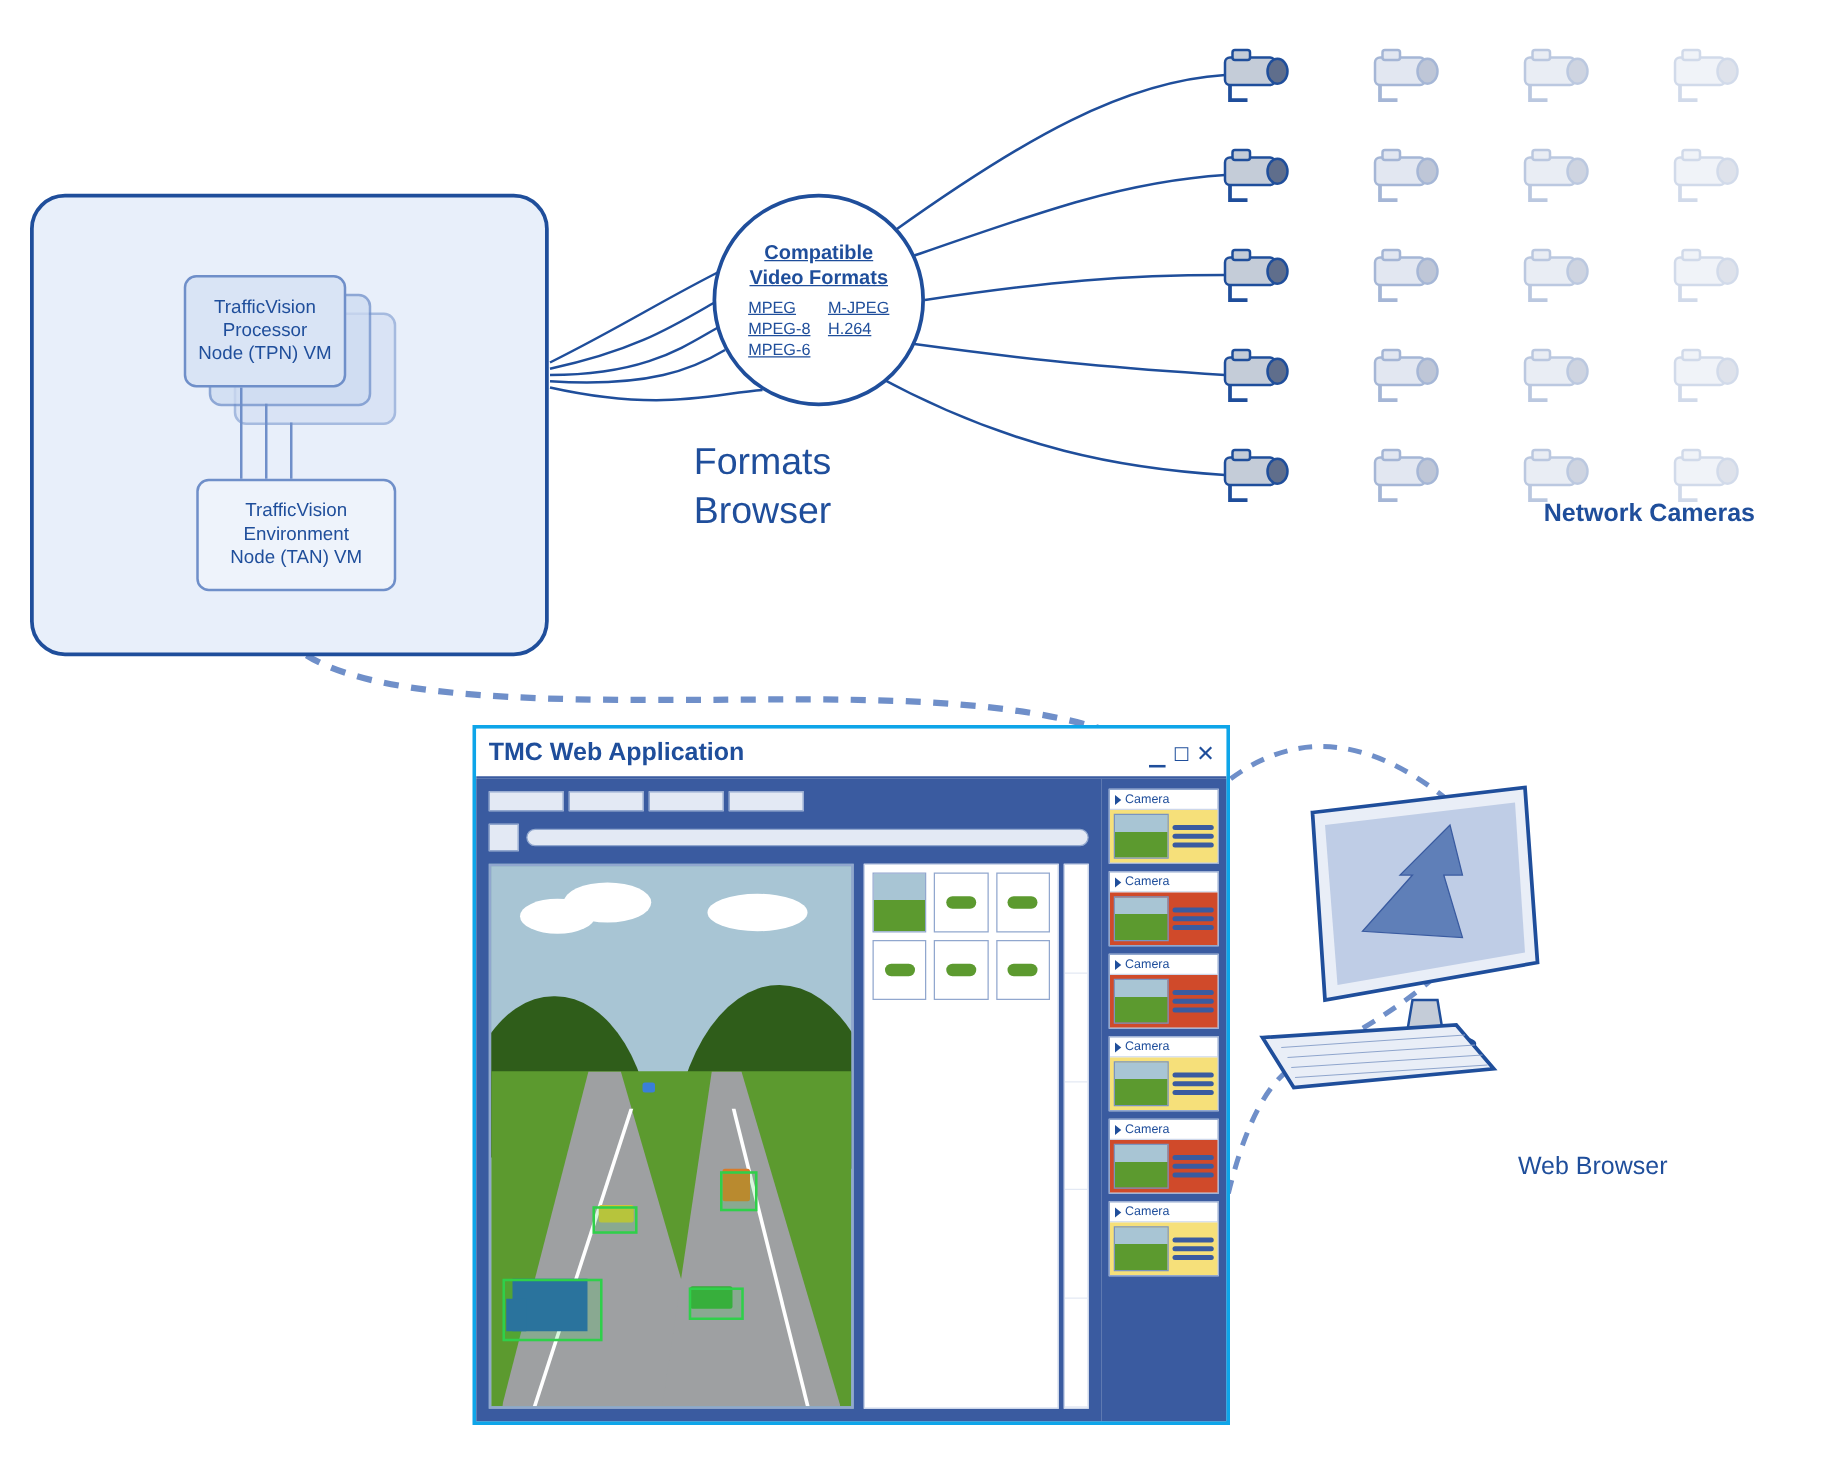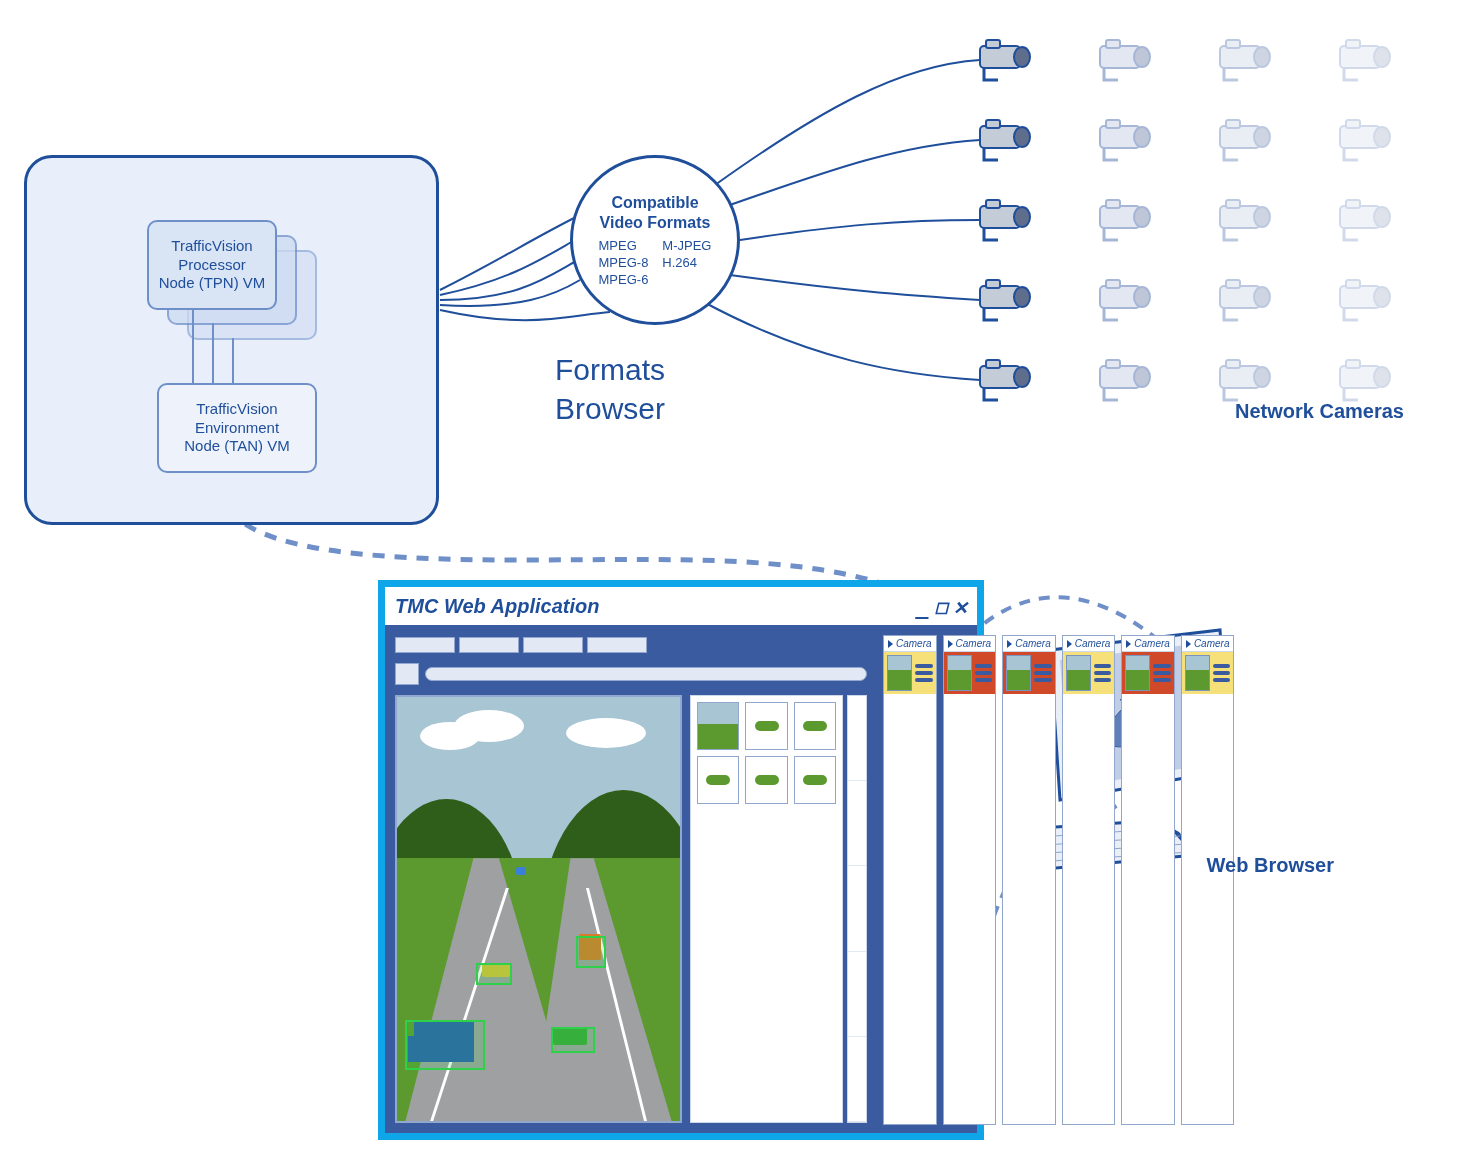--- a/index.html
+++ b/index.html
@@ -25,51 +25,51 @@
     display:flex; align-items:center; justify-content:center; text-align:center;
     color:#1f4e9b; font-size:15px; line-height:1.25; padding:6px; }
 
   
   .mini-conn { position:absolute; width:2px; background:#6f8fc9; }
 
   
   .vf-circle { position:absolute; left: 570px; top: 155px;
     width: 170px; height: 170px; border: 3px solid #1f4e9b; border-radius: 50%;
     background:#fff; display:flex; flex-direction:column; align-items:center; justify-content:center;
-    color:#1f4e9b; }
+    color:#1f4e9b;text-decoration:underline; }
   .vf-title { font-weight:bold; font-size:16px; text-align:center; line-height:1.2; }
   .vf-list { font-size:13px; display:grid; grid-template-columns:auto auto; column-gap:14px; row-gap:2px; margin-top:6px; }
 
   .int-net { position:absolute; left:555px; top:350px; color:#1f4e9b; font-size:30px; text-align:center; line-height:1.3; }
 
   .net-cam-label { position:absolute; right:60px; top:400px; color:#1f4e9b; font-weight:bold; font-size:20px; }
 
   
   .app-window { position:absolute; left:378px; top:580px; width:606px; height:560px;
-    border: 7px solid #0ea5e9; background:#fff;font-style:italic; }
+    border: 3px solid #0ea5e9; background:#fff; }
   .app-titlebar { height:40px; background:#fff; display:flex; align-items:center; padding:0 10px; color:#1f4e9b; font-weight:bold; border-bottom:2px solid #3a5ba0; justify-content:space-between; font-size:20px; }
   .win-btns { display:flex; gap:6px; color:#1f4e9b; font-size:22px; font-weight:bold; font-family:monospace; }
   .app-body { display:flex; height:calc(100% - 40px); }
   .app-main { flex:1; background:#3a5ba0; padding:10px; display:flex; flex-direction:column; gap:10px; }
   .app-tabs { display:flex; gap:4px; }
   .app-tab { width:60px; height:16px; background:#e3e9f4; border:1px solid #91a7ce; }
   .app-toolbar { display:flex; align-items:center; gap:6px; height:22px; }
   .tb-sq { width:24px; height:22px; background:#e3e9f4; border:1px solid #91a7ce; }
   .tb-bar { flex:1; height:14px; background:#e3e9f4; border:1px solid #91a7ce; border-radius:7px; }
 
   .app-content { flex:1; display:flex; gap:8px; }
   .video-pane { flex:1.6; border:2px solid #91a7ce; background:#8bb0bf; position:relative; overflow:hidden; }
   .side-pane { flex:1; display:flex; gap:4px; }
   .thumb-grid { flex:1; display:grid; grid-template-columns:1fr 1fr 1fr; grid-template-rows:repeat(2,48px); gap:6px; align-content:start; background:#fff; padding:6px; border:1px solid #cdd7ea; }
   .thumb { border:1px solid #91a7ce; background:#fff; display:flex; align-items:center; justify-content:center; }
   .thumb .pill { width:24px; height:10px; background:#5c9a2f; border-radius:5px; }
   .scroll-col { width:20px; background:#fff; border:1px solid #cdd7ea; display:flex; flex-direction:column; }
   .scroll-col div { flex:1; border-bottom:1px solid #e3e9f4; }
 
-  .app-side { width:100px; background:#3a5ba0; padding:8px 6px; display:flex; flex-direction:row; gap:6px; }
+  .app-side { width:100px; background:#3a5ba0; padding:8px 6px; display:flex; flex-direction:column; gap:6px; }
   .cam-item { background:#fff; border:1px solid #91a7ce; }
   .cam-hdr { font-size:10px; color:#1f4e9b; padding:2px 4px; border-bottom:1px solid #cdd7ea; display:flex; align-items:center; gap:3px; }
   .tri { width:0; height:0; border-top:4px solid transparent; border-bottom:4px solid transparent; border-left:5px solid #1f4e9b; }
   .cam-body { height:42px; display:flex; padding:3px; gap:3px; }
   .cam-body.yellow { background:#f6e07a; }
   .cam-body.red { background:#d04a2a; }
   .cam-thumb { flex:1.3; border:1px solid #7a94c0; background:linear-gradient(#a8c5d4 40%, #5c9a2f 40%); }
   .cam-lines { flex:1; display:flex; flex-direction:column; gap:3px; justify-content:center; }
   .cam-lines div { height:4px; background:#3a5ba0; border-radius:2px; }
 
@@ -79,21 +79,21 @@
   .cloud { position:absolute; background:#fff; border-radius:50%; }
   .hill { position:absolute; background:#2f5d1a; border-radius:50% 50% 0 0 / 100% 100% 0 0; }
   .road { position:absolute; background:#9ea0a2; }
   .lane { position:absolute; background:#fff; }
   .truck-body { position:absolute; background:#2a5fb0; }
   .truck-cab { position:absolute; background:#2a5fb0; }
   .car { position:absolute; border-radius:2px; }
   .detect-box { position:absolute; border:2px solid #2fd04a; background:rgba(47,208,74,.18); }
 
   
-  .wb-label { position:absolute; right:130px; top:854px; color:#1f4e9b; font-weight:bold; font-size:20px; }
+  .wb-label { position:absolute; right:130px; top:922px; color:#1f4e9b; font-weight:normal; font-size:20px; }
 
   
   svg.overlay { position:absolute; left:0; top:0; width:1464px; height:1168px; pointer-events:none; }
 </style>
 </head>
 <body>
 
 <svg class="overlay" viewBox="0 0 1464 1168">
   <defs>
     <g id="cam">

